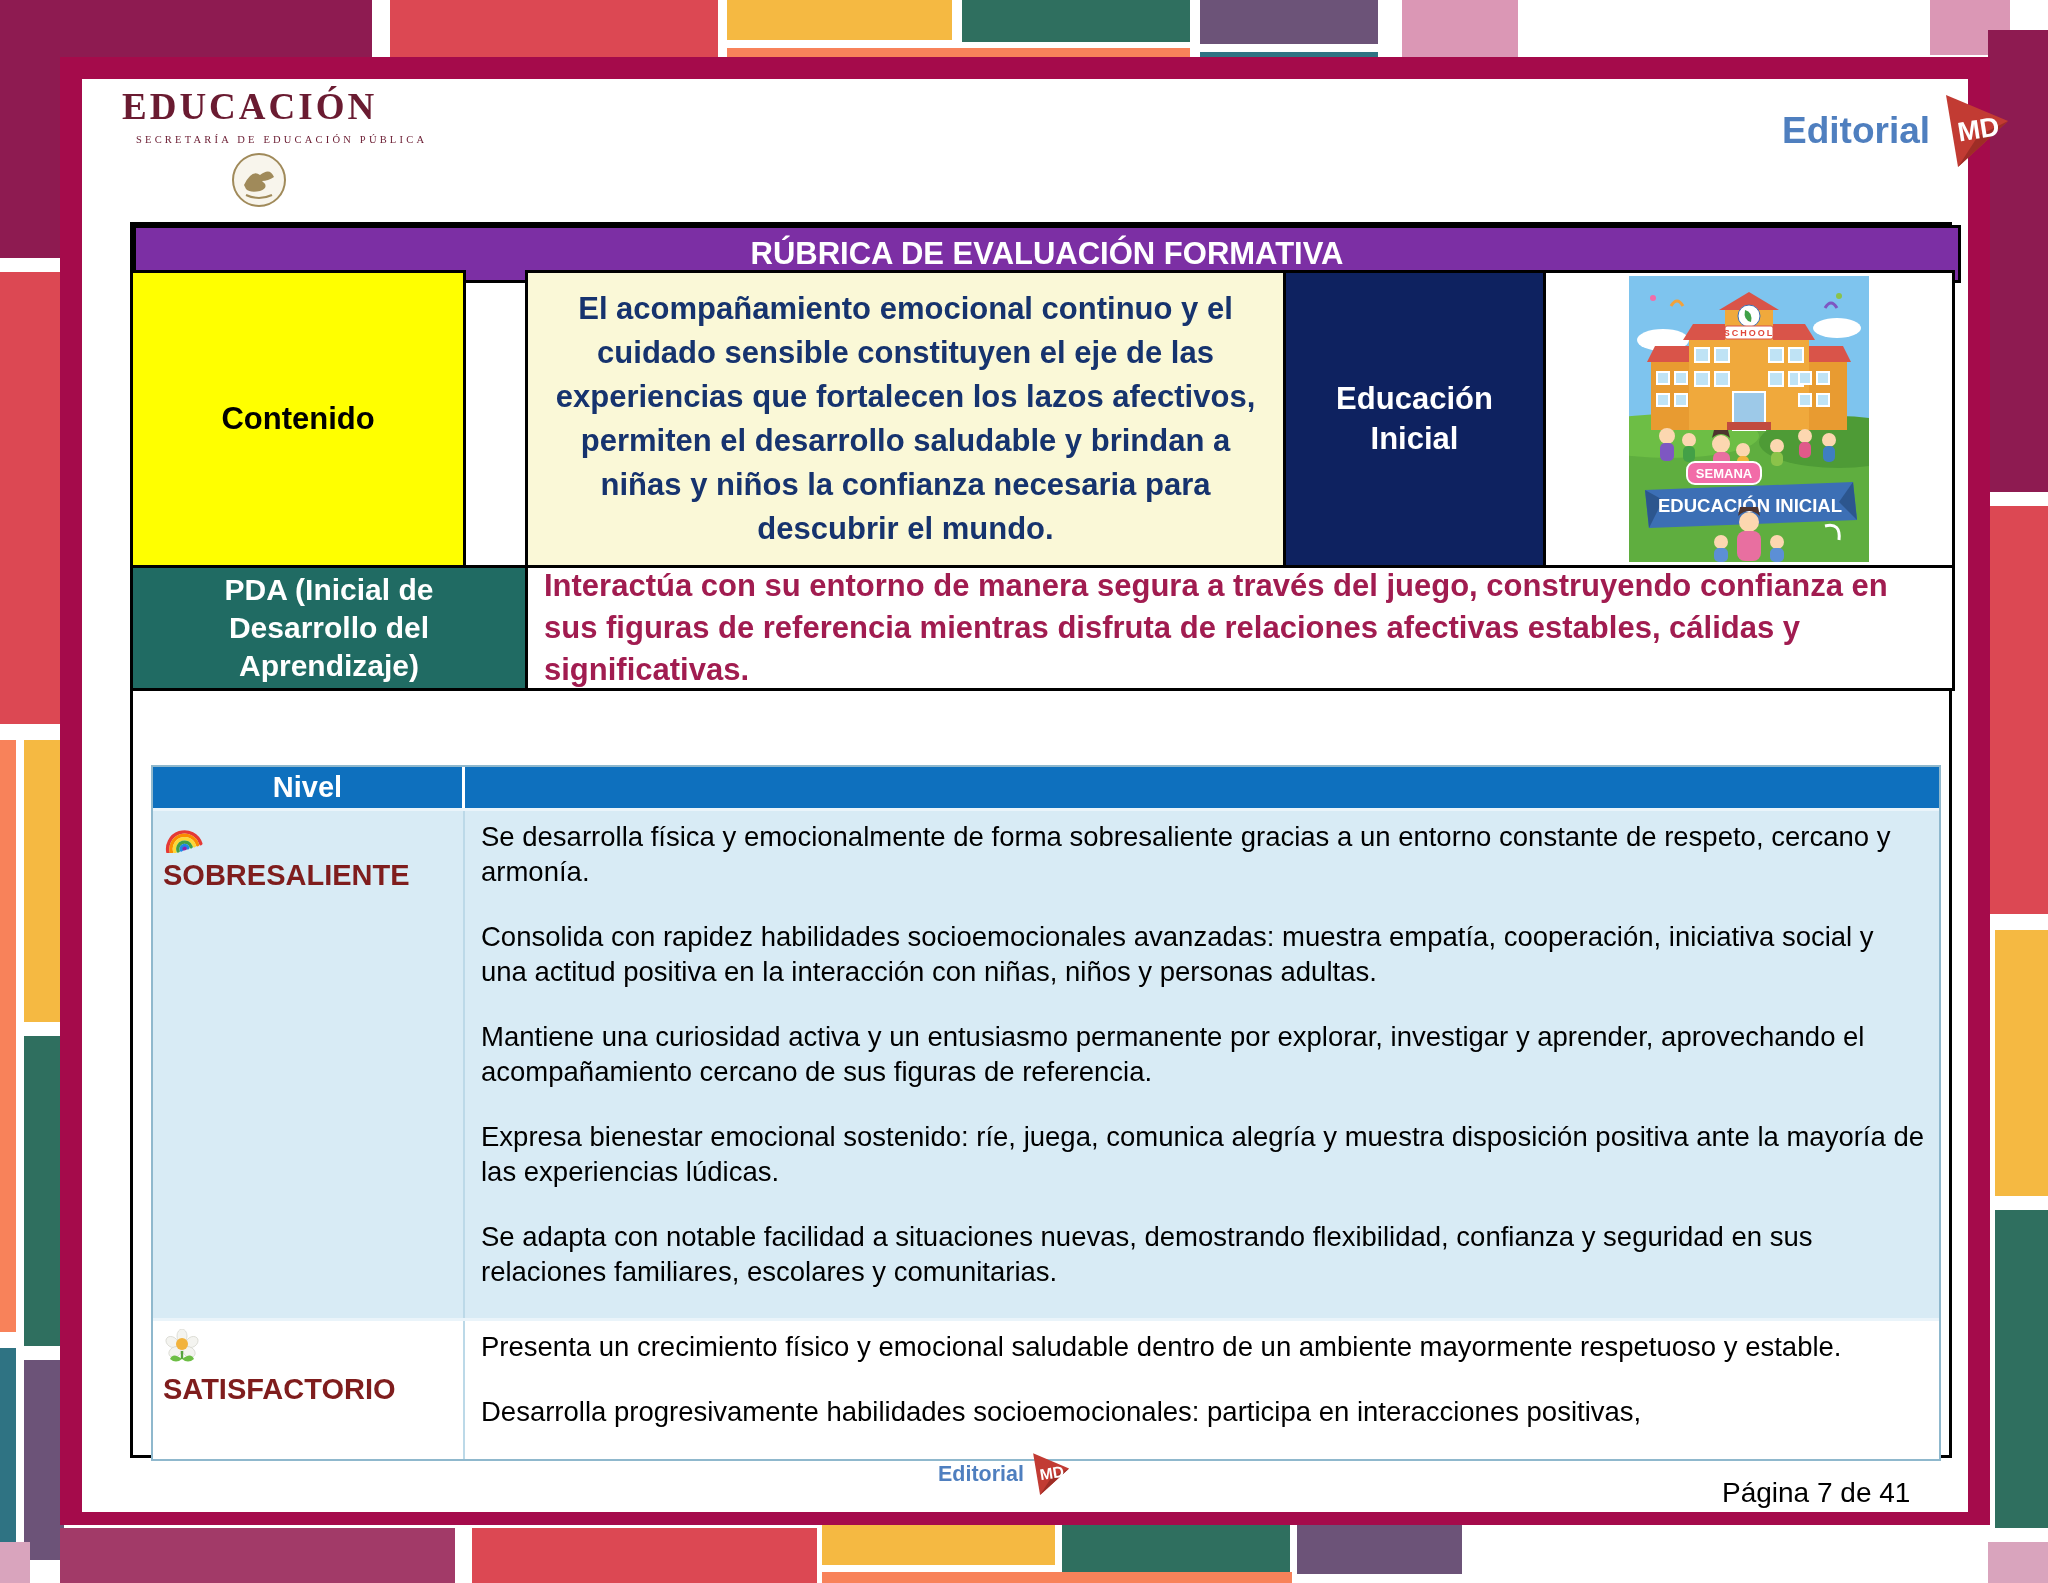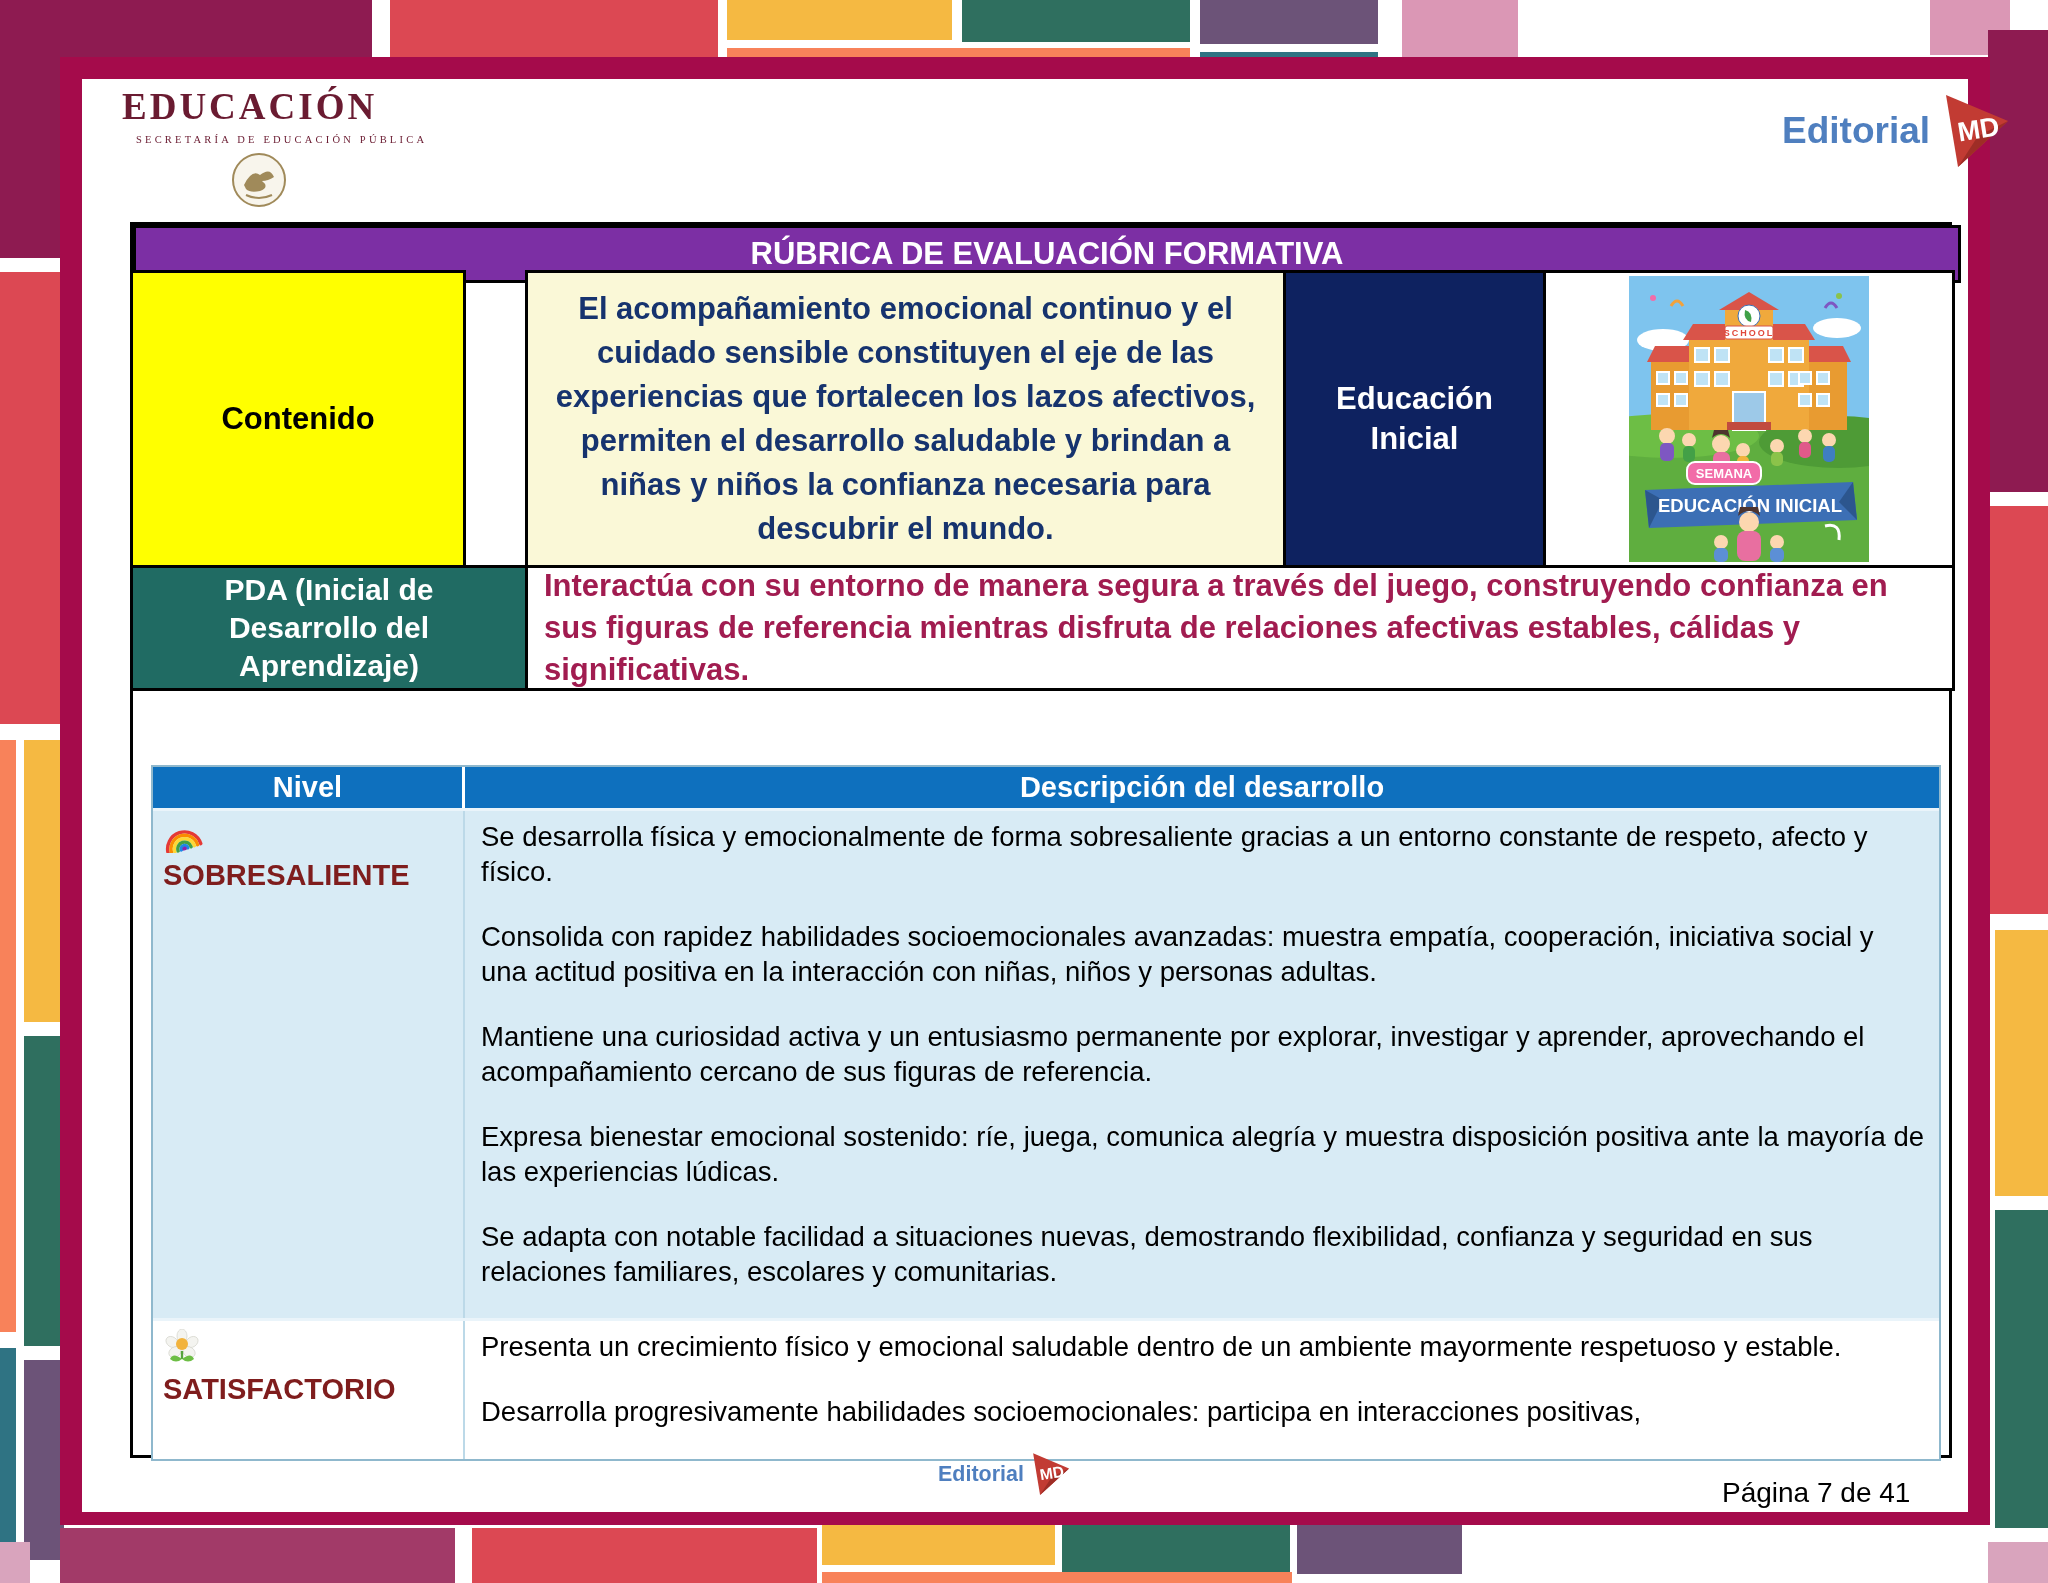--- a/index.html
+++ b/index.html
@@ -204,39 +204,38 @@
         <div class="cell pda">PDA (Inicial de Desarrollo del Aprendizaje)</div>
 
         <div class="cell pdatext">Interactúa con su entorno de manera segura a través del juego, construyendo confianza en sus figuras de referencia mientras disfruta de relaciones afectivas estables, cálidas y significativas.</div>
 
         <div class="banner">RÚBRICA DE EVALUACIÓN FORMATIVA</div>
 
 
         <div class="rubric">
           <div class="rhead">
             <div class="hc nivel">Nivel</div>
-            <div class="hc desc">Descripción del desarrollo</div>
           </div>
 
           <div class="rrow row-sob">
             <div class="lvlcell">
               <svg width="42" height="34" viewBox="0 0 42 34">
                 <g transform="rotate(-18 21 28)" fill="none" stroke-linecap="round">
                   <path d="M4 30 a17 17 0 0 1 34 0" stroke="#E53935" stroke-width="3.4"></path>
                   <path d="M7.4 30 a13.6 13.6 0 0 1 27.2 0" stroke="#FB8C00" stroke-width="3.4"></path>
                   <path d="M10.8 30 a10.2 10.2 0 0 1 20.4 0" stroke="#FDD835" stroke-width="3.4"></path>
                   <path d="M14.2 30 a6.8 6.8 0 0 1 13.6 0" stroke="#43A047" stroke-width="3.4"></path>
                   <path d="M17.6 30 a3.4 3.4 0 0 1 6.8 0" stroke="#1E88E5" stroke-width="3.4"></path>
                   <path d="M20.2 30 a0.8 0.8 0 0 1 1.6 0" stroke="#8E24AA" stroke-width="3"></path>
                 </g>
               </svg>
               <div class="lvl-label">SOBRESALIENTE</div>
             </div>
             <div class="dcell">
-              <p>Se desarrolla física y emocionalmente de forma sobresaliente gracias a un entorno constante de respeto, afecto y físico.</p>
+              <p>Se desarrolla física y emocionalmente de forma sobresaliente gracias a un entorno constante de respeto, cercano y armonía.</p>
               <p>Consolida con rapidez habilidades socioemocionales avanzadas: muestra empatía, cooperación, iniciativa social y una actitud positiva en la interacción con niñas, niños y personas adultas.</p>
               <p>Mantiene una curiosidad activa y un entusiasmo permanente por explorar, investigar y aprender, aprovechando el acompañamiento cercano de sus figuras de referencia.</p>
               <p>Expresa bienestar emocional sostenido: ríe, juega, comunica alegría y muestra disposición positiva ante la mayoría de las experiencias lúdicas.</p>
               <p>Se adapta con notable facilidad a situaciones nuevas, demostrando flexibilidad, confianza y seguridad en sus relaciones familiares, escolares y comunitarias.</p>
             </div>
           </div>
 
           <div class="rrow row-sat">
             <div class="lvlcell">
               <svg width="38" height="38" viewBox="0 0 38 38">

